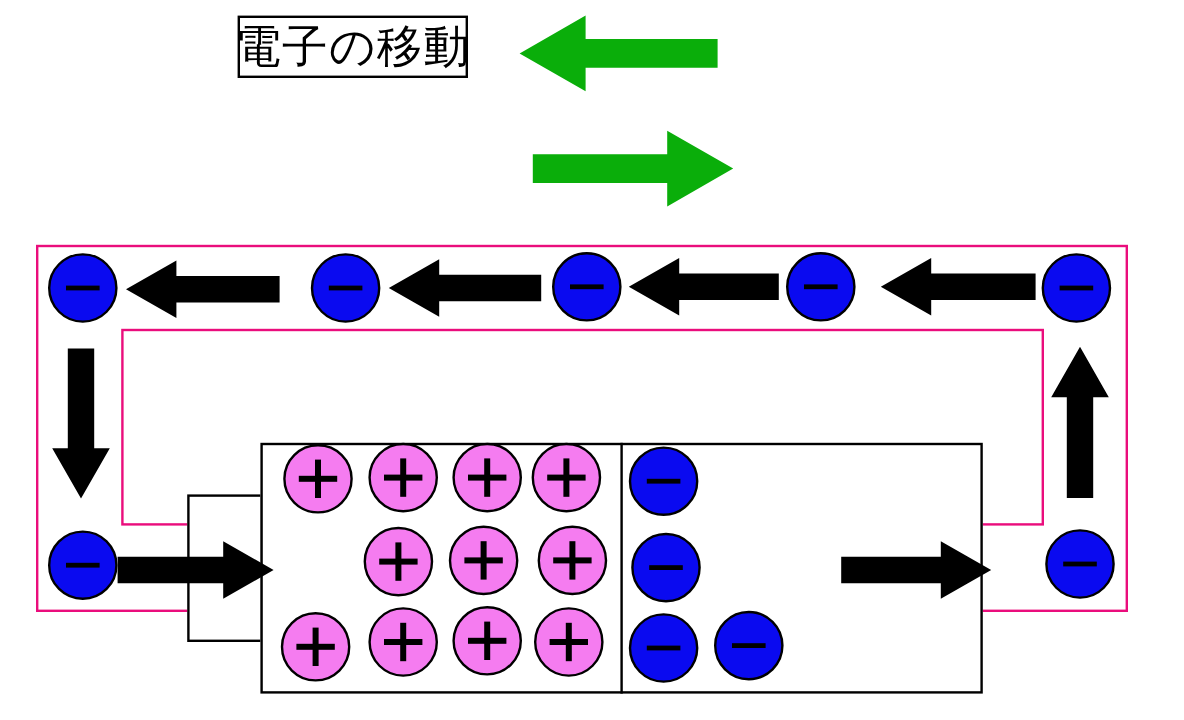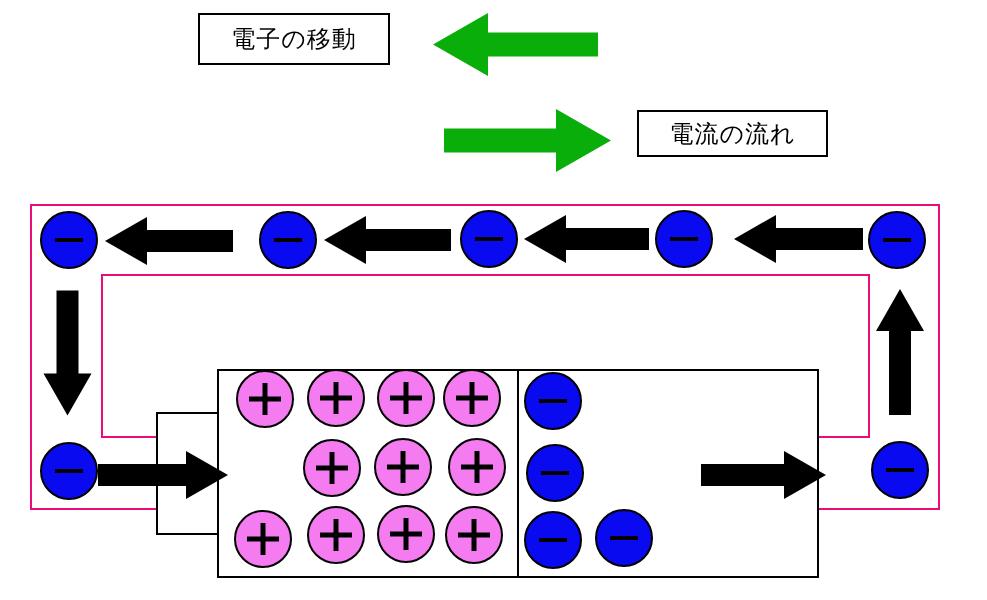--- a/index.html
+++ b/index.html
@@ -11,21 +11,21 @@
     --bg:#FFFFFF;
   }
   html,body{margin:0;padding:0;background:var(--bg);}
   #stage{
     position:relative;width:987px;height:600px;background:var(--bg);
     overflow:hidden;font-family:"Liberation Sans","DejaVu Sans",sans-serif;
   }
   .label-box{
     position:absolute;border:2px solid var(--ink);background:var(--bg);
     display:flex;align-items:center;justify-content:center;
-    font-size:24px;color:var(--ink);letter-spacing:1px;white-space:nowrap;
+    font-size:38px;color:var(--ink);letter-spacing:1px;white-space:nowrap;
     box-sizing:border-box;
   }
   #electron-label{left:198px;top:13px;width:192px;height:52px;}
   #current-label{left:637px;top:110px;width:191px;height:47px;}
   .wire-rect{position:absolute;border:2px solid var(--wire);box-sizing:border-box;background:transparent;}
   #outer-wire{left:30px;top:204px;width:910px;height:306px;}
   #inner-wire{left:101px;top:274px;width:769px;height:164px;}
   .box{position:absolute;border:2px solid var(--ink);background:var(--bg);box-sizing:border-box;}
   #terminal{left:156px;top:412px;width:63px;height:123px;}
   #battery{left:217px;top:369px;width:602px;height:209px;}
@@ -45,23 +45,20 @@
 </style>
 </head>
 <body>
 
 <div id="stage">
 
   <div class="label-box" id="electron-label">
     <span>電子の移動</span>
   </div>
 
-  <div class="label-box" id="current-label">
-    <span>電流の流れ</span>
-  </div>
 
   <div class="wire-rect" id="outer-wire"></div>
   <div class="wire-rect" id="inner-wire"></div>
 
   <div class="box" id="terminal"></div>
   <div class="box" id="battery"></div>
   <div id="divider"></div>
 
 <div class="circle electron" style="left: 40px; top: 211px;">
       <div class="bar h"></div>

